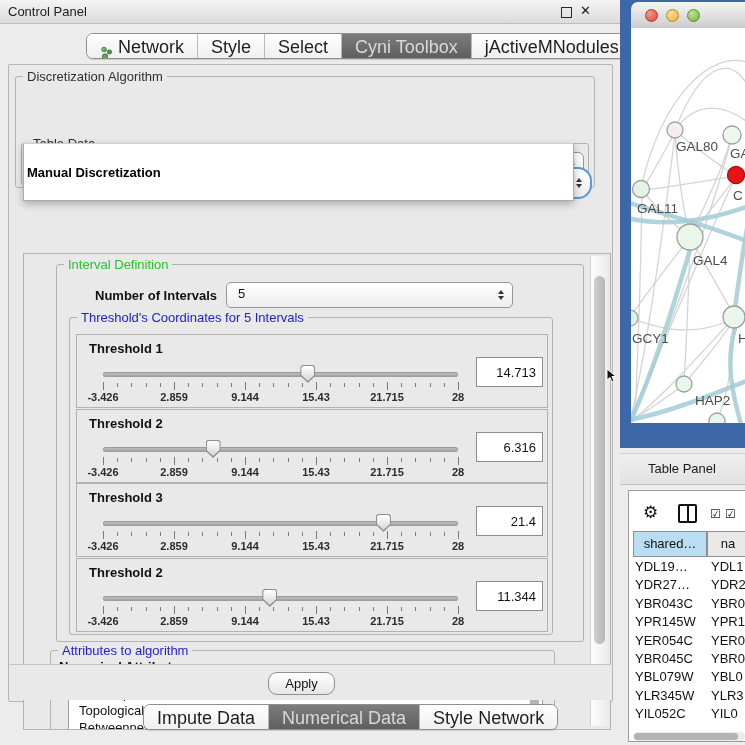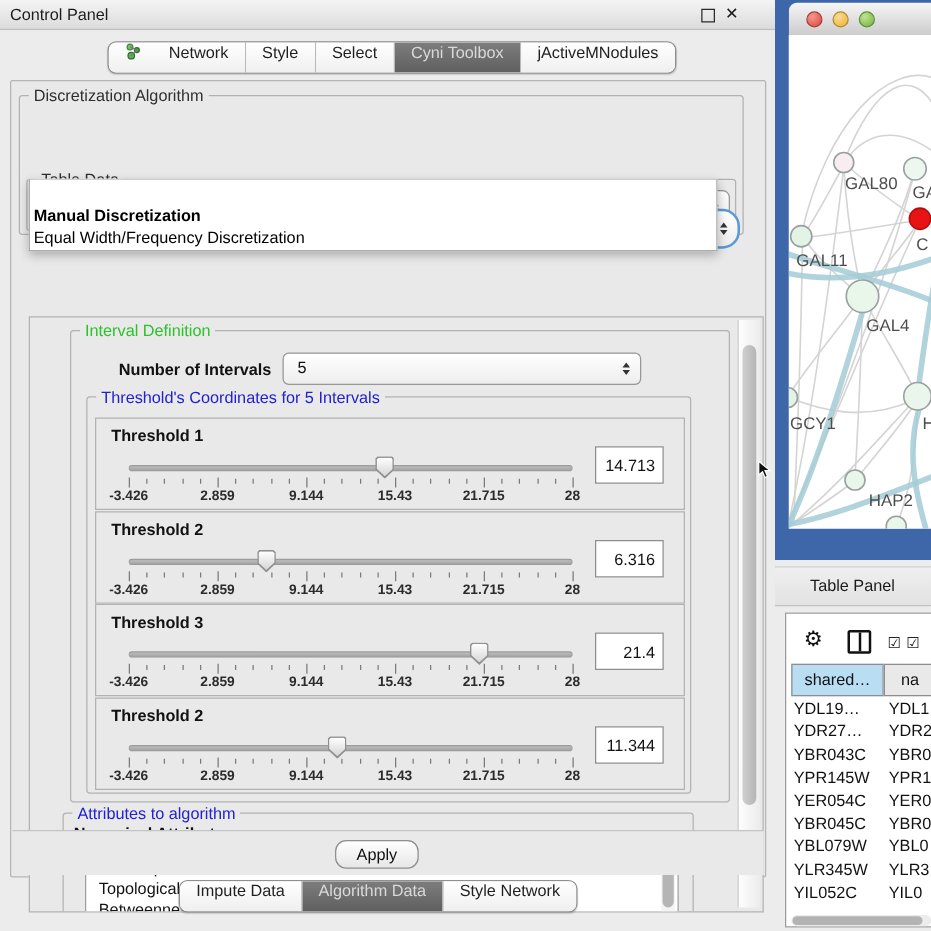--- a/index.html
+++ b/index.html
@@ -3,21 +3,21 @@
 <meta charset="utf-8">
 <style>
   html,body{margin:0;padding:0;background:#ececec;font-family:"Liberation Sans","DejaVu Sans",sans-serif;}
   #app{position:relative;width:745px;height:745px;overflow:hidden;background:#ececec;}
   
   .titlebar{position:absolute;left:0;top:0;width:620px;height:23px;background:linear-gradient(#f4f4f4,#dcdcdc);border-bottom:1px solid #bdbdbd;}
   .tb-title{position:absolute;left:8px;top:4px;font-size:13px;color:#1c1c1c;}
   .float-icon{position:absolute;left:561px;top:7px;width:9px;height:9px;border:1.5px solid #2a2a2a;background:transparent;}
   .close-icon{position:absolute;left:580px;top:3px;font-size:13px;font-weight:bold;color:#1a1a1a;}
   .segbar{position:absolute;height:24px;display:flex;border:1px solid #8f8f8f;border-radius:7px;overflow:hidden;background:#fff;box-shadow:0 1px 1px rgba(0,0,0,.15);}
-  .seg{display:flex;align-items:flex-start;padding:0 13px;font-size:13px;color:#1f1f1f;background:linear-gradient(#ffffff,#efefef);border-right:1px solid #b9b9b9;white-space:nowrap;gap:17px;}
+  .seg{display:flex;align-items:flex-end;padding:0 13px;font-size:18px;color:#1f1f1f;background:linear-gradient(#ffffff,#efefef);border-right:1px solid #b9b9b9;white-space:nowrap;}
   .seg:last-child{border-right:none;}
   .seg.sel{background:linear-gradient(#7d7d7d,#5f5f5f);color:#d9d9d9;}
   .seg .ticon{margin-right:5px;display:inline-block;width:13px;height:14px;}
   .inner-panel{position:absolute;left:8px;top:64px;width:603px;height:636px;background:#e9e9e9;border:1px solid #b5b5b5;border-radius:2px;}
   .group{position:absolute;border:1px solid #b2b2b2;border-radius:3px;}
   .gtitle{position:absolute;top:-8px;left:7px;background:#e9e9e9;padding:0 4px;font-size:13px;line-height:15px;white-space:nowrap;}
   .gtitle.dark{color:#2f2f2f;}
   .gtitle.green{color:#28c428;}
   .gtitle.blue{color:#2121d2;}
   
@@ -38,21 +38,21 @@
   .tpanel{position:absolute;left:6px;width:470px;height:72px;background:#e9e9e9;border:1px solid #b2b2b2;}
   .tlabel{position:absolute;left:12px;top:6px;font-size:13px;font-weight:bold;color:#111;}
   .track{position:absolute;left:26px;top:37px;width:355px;height:5px;border-radius:3px;background:linear-gradient(#cdcdcd,#989898);box-shadow:inset 0 1px 1px rgba(0,0,0,.25);}
   .thumb{position:absolute;top:-7px;width:15px;height:18px;background:#8f8f8f;clip-path:polygon(0 10%,0 60%,50% 100%,100% 60%,100% 10%,88% 0,12% 0);}
   .thumb::after{content:"";position:absolute;left:1px;top:1px;right:1px;bottom:2px;background:linear-gradient(#ffffff,#d5d5d5);clip-path:polygon(0 10%,0 60%,50% 100%,100% 60%,100% 10%,88% 0,12% 0);}
   .ticks{position:absolute;left:26px;top:47px;width:355px;height:9px;}
   .tick{position:absolute;top:1px;width:1px;height:4px;background:#7b7b7b;}
   .tick.major{top:0;height:8px;}
   .ticklabels{position:absolute;left:26px;top:56px;width:325px;height:12px;}
   .ticklab{position:absolute;transform:translateX(-50%);font-size:11px;font-weight:600;color:#2c2c2c;white-space:nowrap;}
-  .valbox{position:absolute;left:399px;top:22px;width:55px;height:30px;background:#fff;border:1px solid #8d8d8d;font-size:13px;color:#111;text-align:right;line-height:30px;padding-right:6px;box-sizing:border-box;}
+  .valbox{position:absolute;left:399px;top:22px;width:67px;height:30px;background:#fff;border:1px solid #8d8d8d;font-size:13px;color:#111;text-align:right;line-height:30px;padding-right:6px;box-sizing:border-box;}
   
   .attr-list{position:absolute;left:17px;top:31px;width:473px;height:62px;background:#fff;border:1px solid #9e9e9e;margin:0;padding:2px 0 0 0;list-style:none;overflow:hidden;}
   .attr-list li{font-size:13px;color:#111;line-height:17px;padding-left:10px;white-space:nowrap;}
   .lscroll{position:absolute;right:1px;top:1px;width:11px;height:60px;background:#f4f4f4;}
   .lthumb{position:absolute;left:1px;top:1px;width:9px;height:42px;border-radius:5px;background:#b5b5b5;}
   .apply-bar{position:absolute;left:1px;top:599px;width:601px;height:35px;background:#e9e9e9;border-top:1px solid #c4c4c4;}
   .apply-btn{position:absolute;left:258px;top:7px;width:67px;height:23px;border:1px solid #8f8f8f;border-radius:9px;background:linear-gradient(#ffffff,#e6e6e6);font-size:13px;color:#111;font-family:inherit;}
   
   .netframe{position:absolute;left:620px;top:0;width:125px;height:448px;background:#3e67a9;}
   .nettitle{position:absolute;left:631px;top:2px;width:114px;height:26px;background:linear-gradient(#f6f6f6,#cccccc);border-bottom:1px solid #8f8f8f;border-top-left-radius:7px;}
@@ -132,21 +132,20 @@
 
     <div class="combo algo-combo">
       <span class="spinner-arrows">
           <span class="arr-up"></span>
           <span class="arr-dn"></span>
         </span>
     </div>
 
     <div class="popup">
       <div class="opt b" style="top:21px;">Manual Discretization</div>
-      <div class="opt" style="top:38px;">Equal Width/Frequency Discretization</div>
     </div>
 
     <div class="scrollpanel">
 
       <div class="group" style="left:32px;top:10px;width:526px;height:376px;">
         <span class="gtitle green">Interval Definition</span>
         <span style="position:absolute;left:38px;top:23px;font-size:13px;font-weight:bold;color:#111;">Number of Intervals</span>
         <div class="combo" style="left:169px;top:17px;width:285px;height:24px;border-radius:5px;">
           <span class="cval" style="top:3px;">5</span>
           <span class="spinner-arrows">
@@ -355,21 +354,21 @@
     <div class="apply-bar">
       <button class="apply-btn">Apply</button>
     </div>
   </div>
 
   <div class="segbar" id="bottom-tabs" style="left:143px;top:704px;">
       <div class="seg">
         <span>Impute Data</span>
       </div>
       <div class="seg sel">
-        <span>Algorithm Data</span>
+        <span>Numerical Data</span>
       </div>
       <div class="seg">
         <span>Style Network</span>
       </div>
     </div>
 
   <div class="netframe"></div>
   <div class="nettitle">
     <span class="light red"></span>
     <span class="light yellow"></span>

